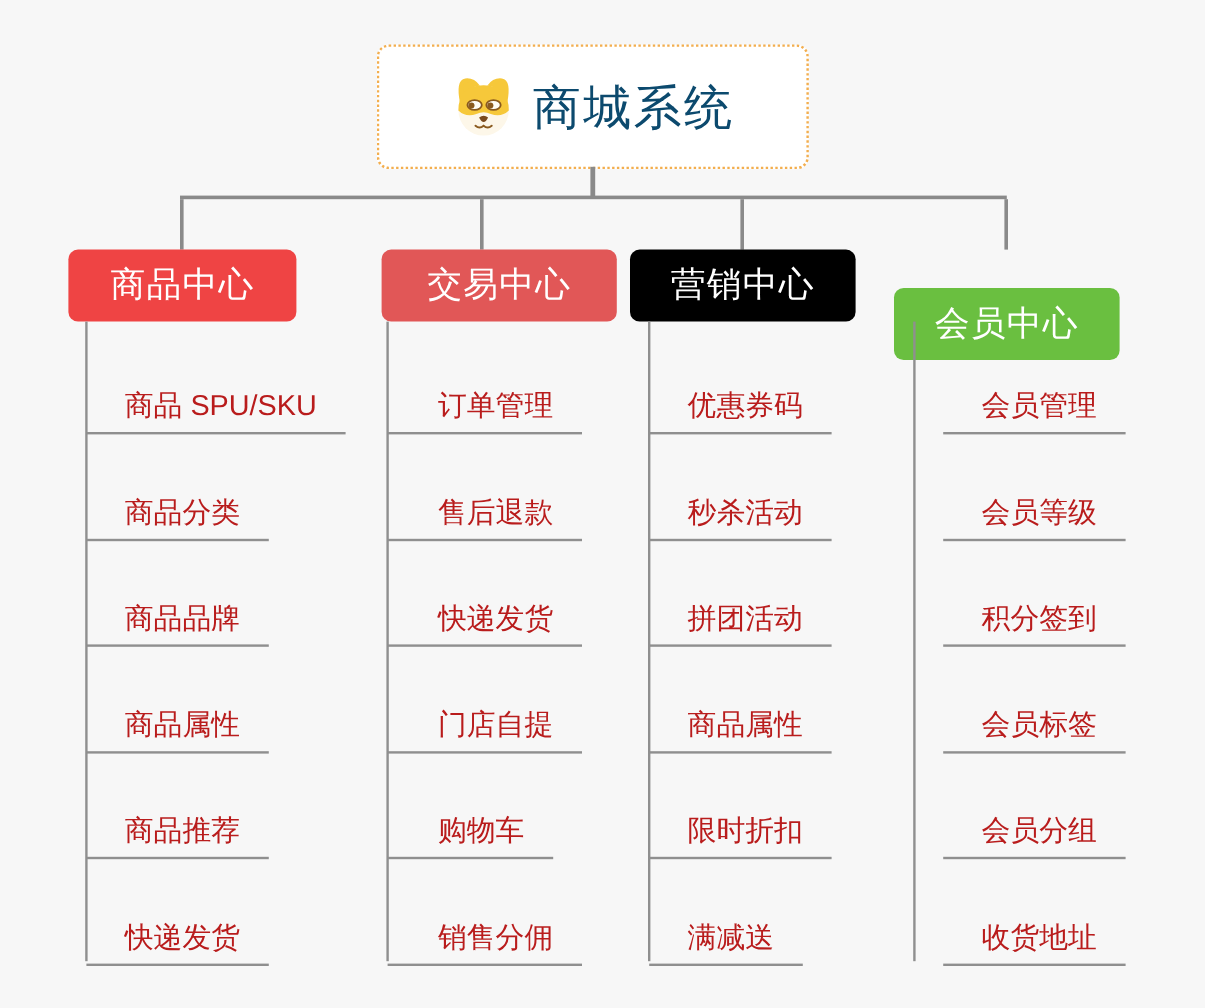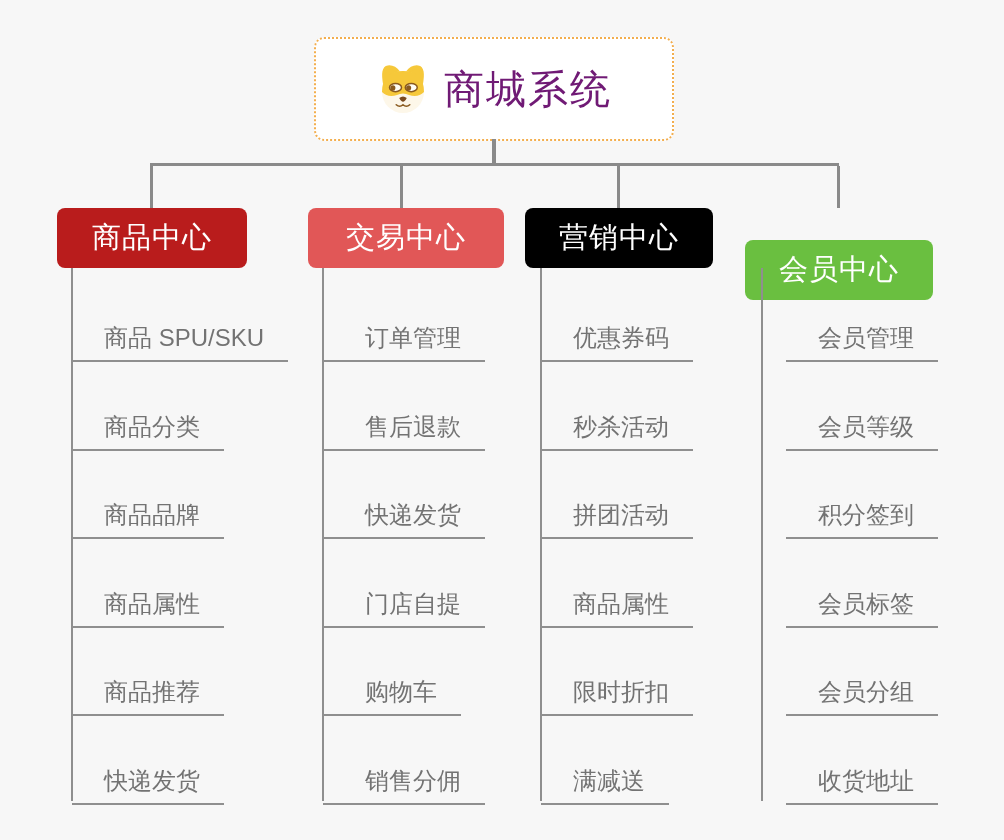--- a/index.html
+++ b/index.html
@@ -17,21 +17,21 @@
   .root-node{
     position:absolute;left:314px;top:37px;width:360px;height:104px;
     background:#ffffff;
     border:2px dotted #f3ae4e;
     border-radius:10px;
     box-sizing:border-box;
     display:flex;align-items:center;justify-content:center;gap:14px;
   }
   .root-title{
     font-size:40px;
-    color:#701a75;
+    color:#0c4a6e;
     letter-spacing:2px;
     white-space:nowrap;
   }
   .root-icon{width:54px;height:54px;display:block;}
   
   .conn{position:absolute;background:#8a8a8a;}
   .conn-root-drop{left:492px;top:139px;width:4px;height:26px;}
   .conn-bus{left:150px;top:163px;width:689px;height:3px;}
   .conn-drop{top:166px;width:3px;height:42px;}
   .conn-drop.d1{left:150px;}
@@ -40,40 +40,40 @@
   .conn-drop.d4{left:837px;}
   
   .branch-header{
     position:absolute;top:208px;height:60px;
     border-radius:8px;
     display:flex;align-items:center;justify-content:center;
     color:#ffffff;font-size:29px;letter-spacing:1px;
     box-sizing:border-box;
   }
   .col1 .branch-header{left:57px;width:190px;}
-  .col2 .branch-header{left:308px;width:196px;font-family:Liberation Serif, serif;}
+  .col2 .branch-header{left:318px;width:196px;font-family:Liberation Serif, serif;}
   .col3 .branch-header{left:525px;width:188px;}
   .col4 .branch-header{left:745px;width:188px;margin-top:32px;}
   
   .trunk{
     position:absolute;top:268px;height:533px;width:2px;background:#8f8f8f;
   }
   .col1 .trunk{left:71px;}
   .col2 .trunk{left:322px;}
   .col3 .trunk{left:540px;}
   .col4 .trunk{left:761px;}
   
   .leaf{
     position:absolute;
     height:37px;
     box-sizing:content-box;
     border-bottom:2px solid #8f8f8f;
     display:flex;align-items:flex-end;
     padding:0 24px 6px 32px;
-    font-size:24px;color:#737373;
+    font-size:24px;color:#b91c1c;
     white-space:nowrap;
   }
   .col1 .leaf{left:72px;}
   .col2 .leaf{left:323px;padding-left:42px;}
   .col3 .leaf{left:541px;}
   .col4 .leaf{left:786px;}
   .leaf.r1{top:317px;}
   .leaf.r2{top:406px;}
   .leaf.r3{top:494px;}
   .leaf.r4{top:583px;}
@@ -108,21 +108,21 @@
   </div>
 
   <div class="conn conn-root-drop"></div>
   <div class="conn conn-bus"></div>
   <div class="conn conn-drop d1"></div>
   <div class="conn conn-drop d2"></div>
   <div class="conn conn-drop d3"></div>
   <div class="conn conn-drop d4"></div>
 
   <div class="col1">
-    <div class="branch-header" style="background-color: #b91c1c;">商品中心</div>
+    <div class="branch-header" style="background-color: #ef4444;">商品中心</div>
     <div class="trunk"></div>
     <div class="leaf r1">商品 SPU/SKU</div>
     <div class="leaf r2">商品分类</div>
     <div class="leaf r3">商品品牌</div>
     <div class="leaf r4">商品属性</div>
     <div class="leaf r5">商品推荐</div>
     <div class="leaf r6">快递发货</div>
   </div>
 
   <div class="col2">

